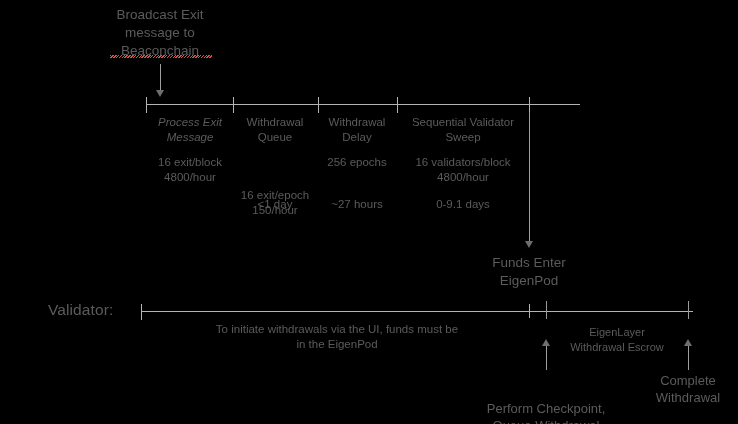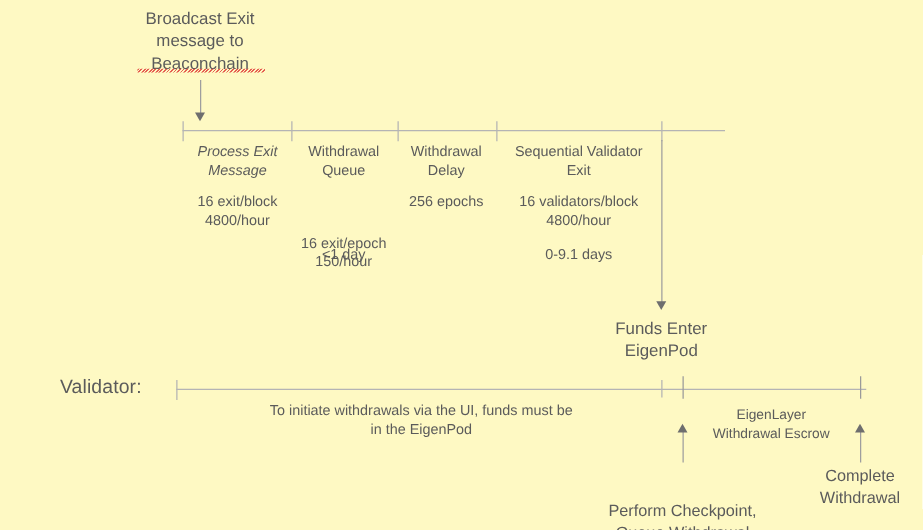--- a/index.html
+++ b/index.html
@@ -9,21 +9,21 @@
   }
   body {
     font-family: "Liberation Sans", "DejaVu Sans", sans-serif;
     color: #5a5a5a;
     -webkit-font-smoothing: antialiased;
   }
   #canvas {
     position: relative;
     width: 738px;
     height: 424px;
-    background: #fef9c3;
+    background: #000000;
     overflow: hidden;
   }
   .txt {
     position: absolute;
     text-align: center;
     line-height: 1.32;
     color: #5b5b5b;
     white-space: pre-line;
   }
   .ctr {
@@ -119,23 +119,24 @@
 
   <div class="txt t-seg ctr" style="left:275px; top:115px; width:110px;">Withdrawal
 Queue</div>
   <div class="txt t-note ctr" style="left:275px; top:155px; width:110px;margin-top:33px;">16 exit/epoch
 150/hour</div>
   <div class="txt t-note ctr" style="left:275px; top:197px; width:110px;">&lt;1 day</div>
 
   <div class="txt t-seg ctr" style="left:357px; top:115px; width:110px;">Withdrawal
 Delay</div>
   <div class="txt t-note ctr" style="left:357px; top:155px; width:110px;">256 epochs</div>
+  <div class="txt t-note ctr" style="left:357px; top:197px; width:110px;">~27 hours</div>
 
   <div class="txt t-seg ctr" style="left:463px; top:115px; width:140px;">Sequential Validator
-Exit</div>
+Sweep</div>
   <div class="txt t-note ctr" style="left:463px; top:155px; width:140px;">16 validators/block
 4800/hour</div>
   <div class="txt t-note ctr" style="left:463px; top:197px; width:140px;">0-9.1 days</div>
 
   <div class="arrow-line" style="left:529px; top:112px; height:132px;"></div>
   <div class="arrow-head down" style="left:525px; top:241px;"></div>
 
   <div class="txt t-mid ctr" style="left:529px; top:254px; width:160px;">Funds Enter
 EigenPod</div>
 

